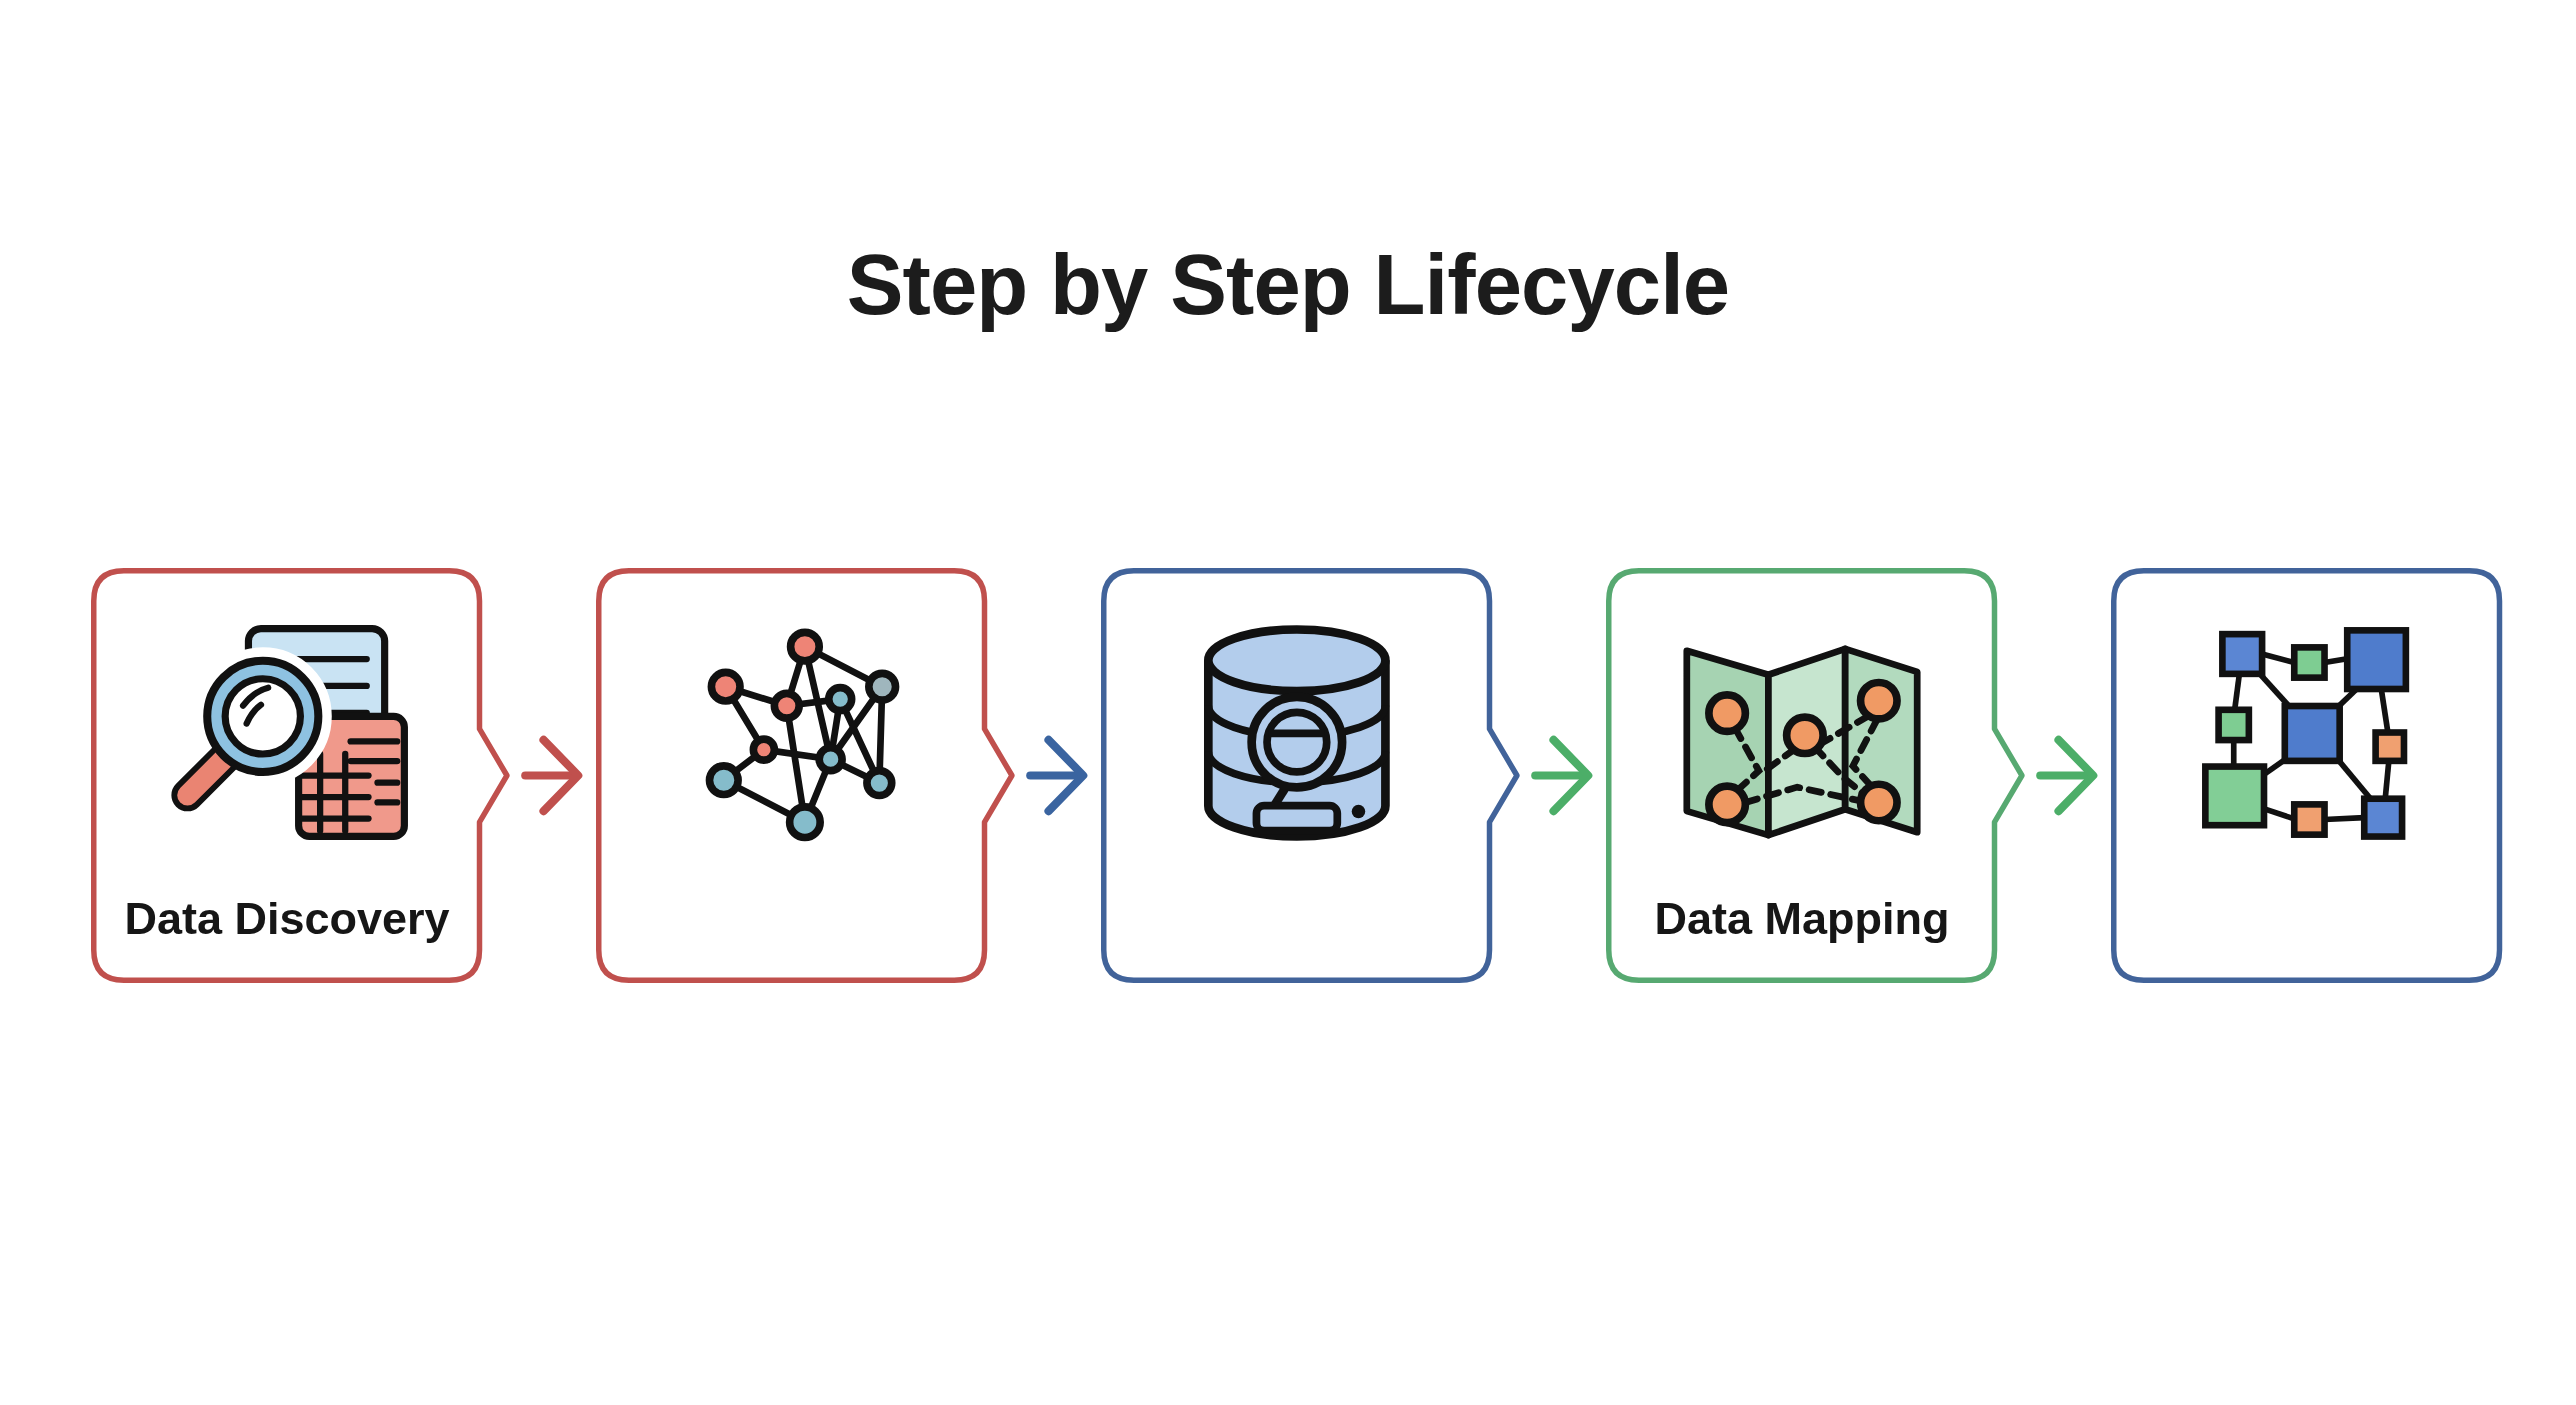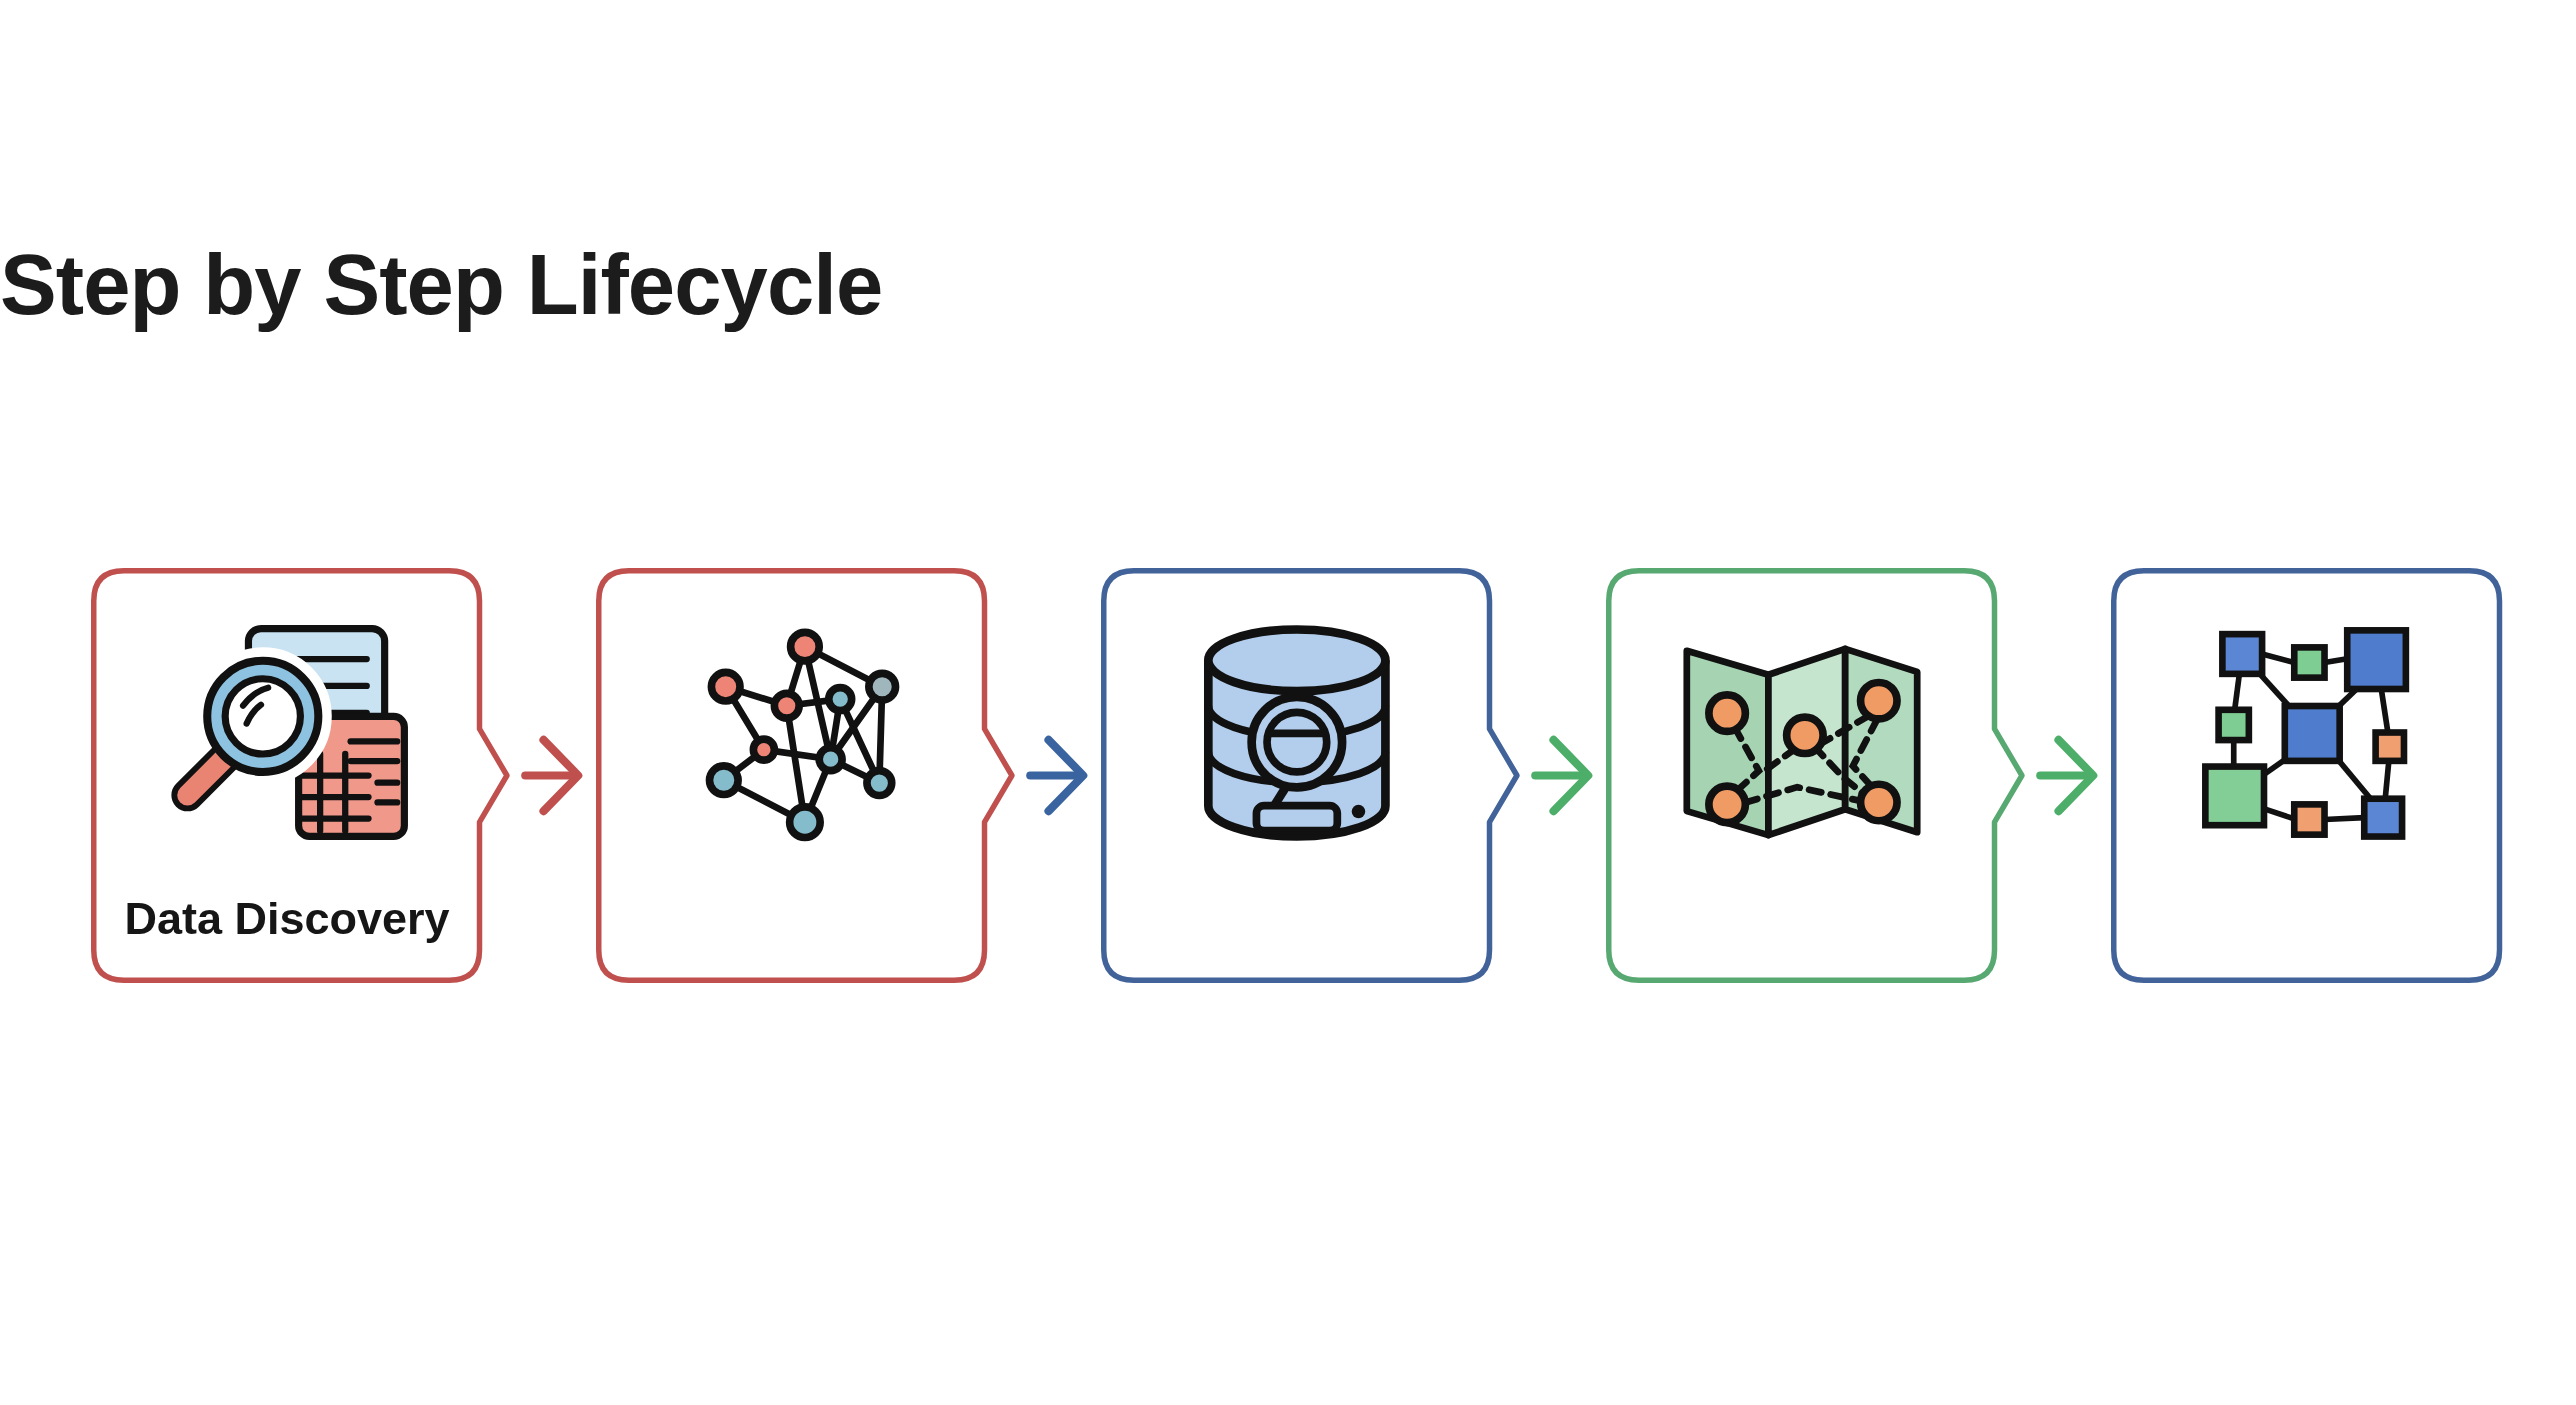--- a/index.html
+++ b/index.html
@@ -1,21 +1,21 @@
 <!DOCTYPE html>
 <html style="font-size:14.6px"><head>
 <meta charset="utf-8">
 <style>
   html,body{margin:0;padding:0;}
   body{
     width:2576px;height:1405px;background:#ffffff;overflow:hidden;position:relative;
     font-family:"Liberation Sans","DejaVu Sans",sans-serif;
   }
   .title{
-    position:absolute;top:236px;left:0;width:2576px;
+    position:absolute;top:236px;left:0;width:2576px;text-align:center;
     font-size:85px;font-weight:700;color:#1c1c1c;letter-spacing:-0.9px;
   }
   .card{position:absolute;width:426px;height:415px;top:568px;}
   .card .frame{position:absolute;left:0;top:0;}
   .icon-wrap{
     position:absolute;left:0;top:40px;width:392px;height:249px;
     display:flex;align-items:center;justify-content:center;
   }
   .step-label{
     position:absolute;left:11px;top:289px;width:370px;height:124px;
@@ -171,20 +171,21 @@
       </g>
       <g stroke="#111" stroke-width="8">
         <circle cx="47" cy="95" r="19" fill="#f09a64"></circle>
         <circle cx="128" cy="118" r="19" fill="#f09a64"></circle>
         <circle cx="205" cy="82" r="19" fill="#f09a64"></circle>
         <circle cx="47" cy="190" r="19" fill="#f09a64"></circle>
         <circle cx="205" cy="188" r="19" fill="#f09a64"></circle>
       </g>
     </svg>
   </div>
+  <div class="step-label">Data Mapping</div>
 </div>
 
 <svg class="arrow a4" viewBox="0 0 80 110">
   <g fill="none" stroke-width="9" stroke-linecap="round" stroke-linejoin="round" stroke="#4cae68">
     <line x1="8" y1="55" x2="56" y2="55"></line>
     <polyline points="28,16 66,55 28,94"></polyline>
   </g>
 </svg>
 
 <div class="card c5">

